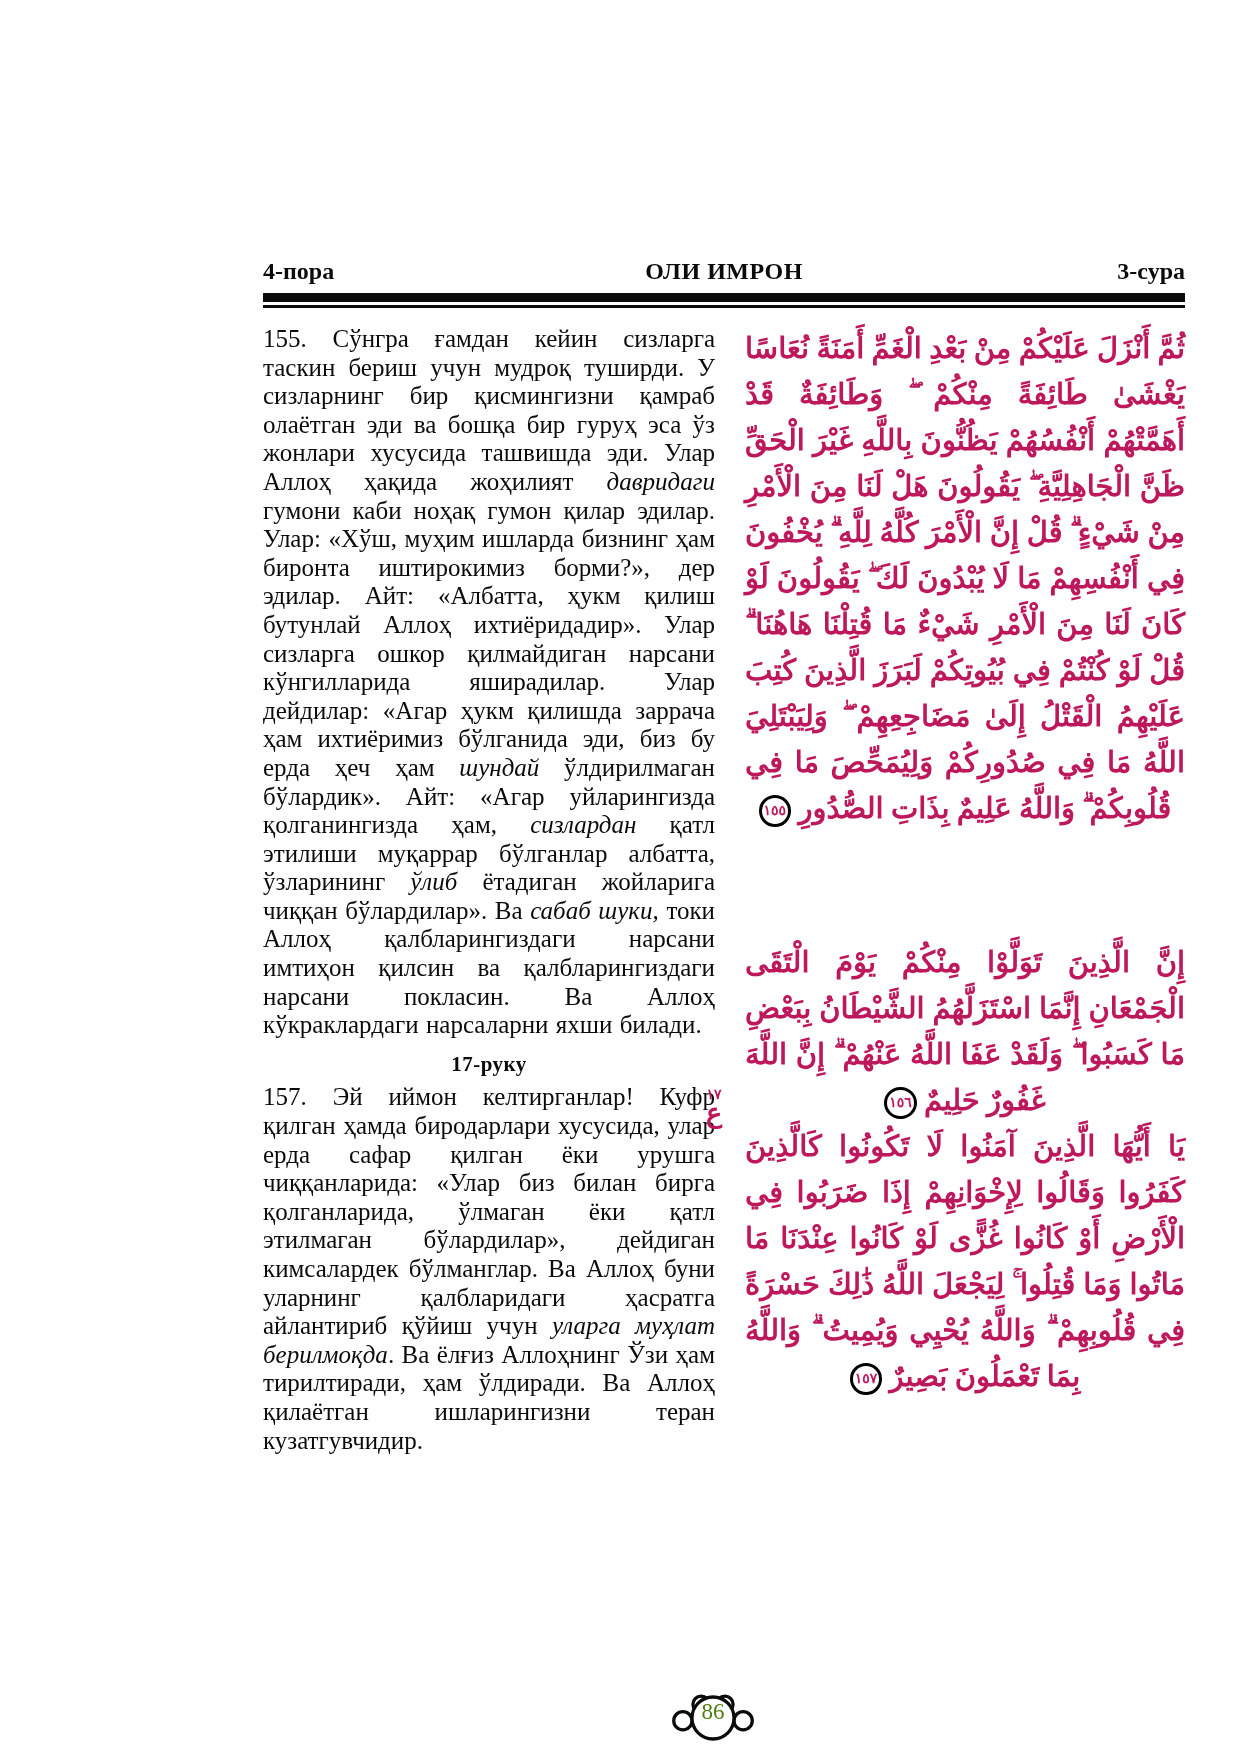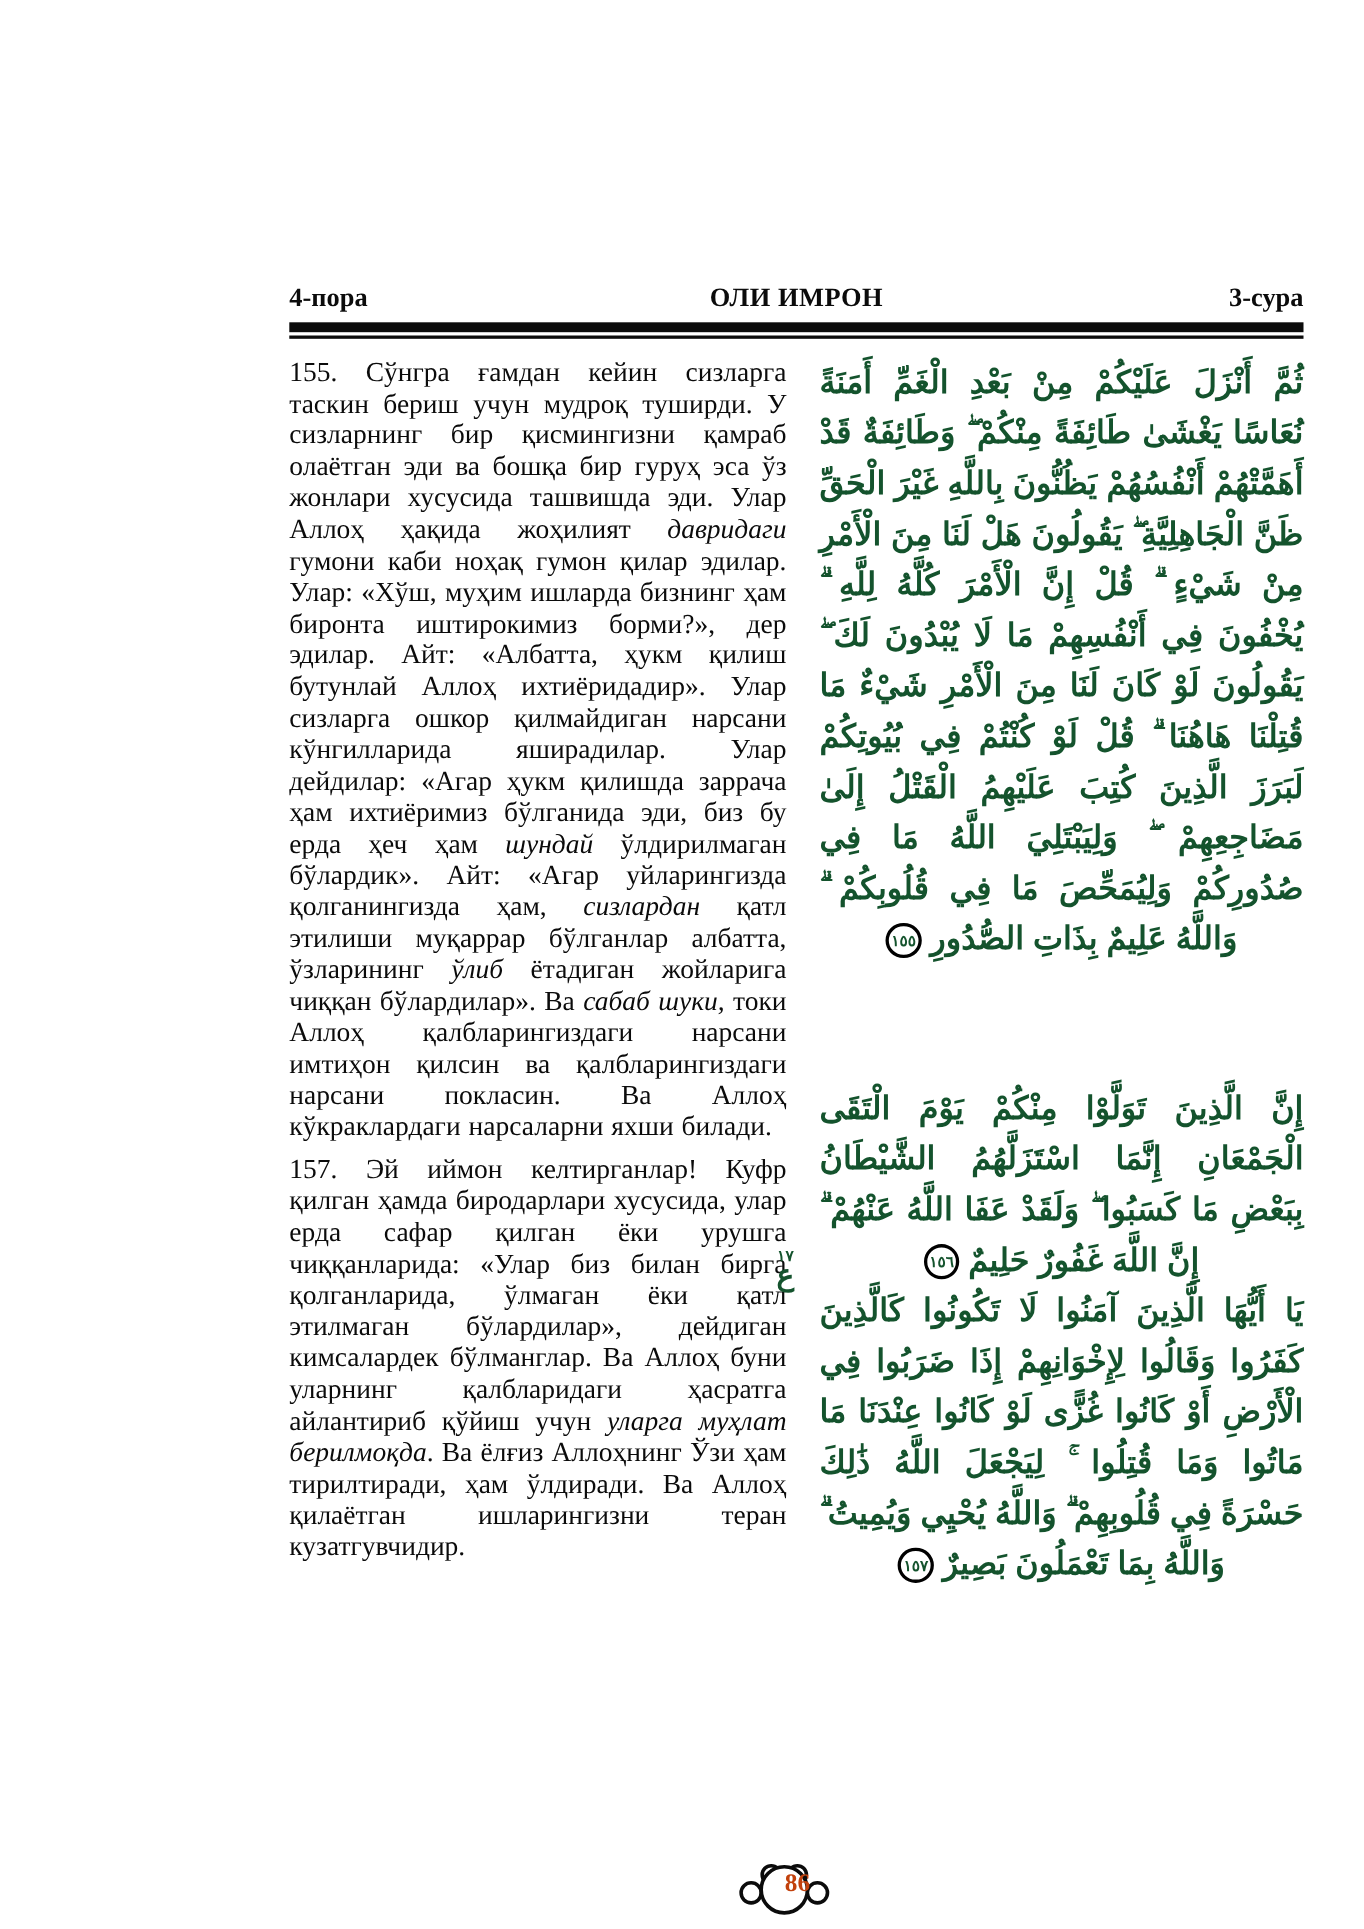--- a/index.html
+++ b/index.html
@@ -32,22 +32,22 @@
   }
   .col-translation p.verse{margin:0 0 10px 0;}
   .col-translation em{font-style:italic;}
   .ruku-heading{
     text-align:center;font-weight:bold;font-size:21px;
     margin:1px 0 5px 0;letter-spacing:.5px;
   }
   .col-arabic{
     margin-left:30px;width:440px;flex:0 0 440px;position:relative;
     direction:rtl;
-    font-family:Liberation Sans, sans-serif;font-weight:bold;
-    font-size:29px;line-height:46px;color:#14532d;
+    font-family:Liberation Serif, serif;font-weight:bold;
+    font-size:29px;line-height:46px;color:#be185d;
   }
   .ayah-block{
     position:relative;
     text-align:justify;text-align-last:center;
   }
   .ayah-block.gap-lg{margin-top:108px;}
   .ayah-block.gap-md{}
   .vmark{
     display:inline-block;box-sizing:border-box;
     border:3px solid #000;border-radius:50%;
@@ -60,22 +60,22 @@
     text-align:center;line-height:1;direction:rtl;
   }
   .ruku-marker .rm-num{display:block;font-size:14px;font-weight:bold;}
   .ruku-marker .rm-letter{display:block;font-size:27px;font-weight:bold;margin-top:-2px;}
   
   .footer-orn{
     position:absolute;left:408px;top:1432px;width:84px;height:56px;
   }
   .footer-orn svg{display:block;width:84px;height:56px;}
   .footer-orn .pageno{
-    position:absolute;left:12px;top:9px;width:84px;text-align:center;
-    font-size:23px;font-weight:bold;color:#c2410c;
+    position:absolute;left:0;top:9px;width:84px;text-align:center;
+    font-size:23px;font-weight:normal;color:#4d7c0f;
     font-family:"Liberation Serif","DejaVu Serif",serif;
   }
 </style>
 </head>
 <body>
 
 <div class="page">
 
   <header class="hdr">
     <span class="h-left">4-пора</span>
@@ -84,20 +84,21 @@
   </header>
 
   <div class="rule">
     <div class="r1"></div>
     <div class="r2"></div>
   </div>
 
   <main>
     <section class="col-translation" id="translation-col">
         <p class="verse"><span>155. Сўнгра ғамдан кейин сизларга таскин бериш учун мудроқ туширди. У сизларнинг бир қисмингизни қамраб олаётган эди ва бошқа бир гуруҳ эса ўз жонлари хусусида ташвишда эди. Улар Аллоҳ ҳақида жоҳилият </span><em>давридаги</em><span> гумони каби ноҳақ гумон қилар эдилар. Улар: «Хўш, муҳим ишларда бизнинг ҳам биронта иштирокимиз борми?», дер эдилар. Айт: «Албатта, ҳукм қилиш бутунлай Аллоҳ ихтиёридадир». Улар сизларга ошкор қилмайдиган нарсани кўнгилларида яширадилар. Улар дейдилар: «Агар ҳукм қилишда заррача ҳам ихтиёримиз бўлганида эди, биз бу ерда ҳеч ҳам </span><em>шундай</em><span> ўлдирилмаган бўлардик». Айт: «Агар уйларингизда қолганингизда ҳам, </span><em>сизлардан</em><span> қатл этилиши муқаррар бўлганлар албатта, ўзларининг </span><em>ўлиб</em><span> ётадиган жойларига чиққан бўлардилар». Ва </span><em>сабаб шуки,</em><span> токи Аллоҳ қалбларингиздаги нарсани имтиҳон қилсин ва қалбларингиздаги нарсани покласин. Ва Аллоҳ кўкраклардаги нарсаларни яхши билади.</span></p>
+        <div class="ruku-heading">17-руку</div>
         <p class="verse"><span>157. Эй иймон келтирганлар! Куфр қилган ҳамда биродарлари хусусида, улар ерда сафар қилган ёки урушга чиққанларида: «Улар биз билан бирга қолганларида, ўлмаган ёки қатл этилмаган бўлардилар», дейдиган кимсалардек бўлманглар. Ва Аллоҳ буни уларнинг қалбларидаги ҳасратга айлантириб қўйиш учун </span><em>уларга муҳлат берилмоқда</em><span>. Ва ёлғиз Аллоҳнинг Ўзи ҳам тирилтиради, ҳам ўлдиради. Ва Аллоҳ қилаётган ишларингизни теран кузатгувчидир.</span></p>
       </section>
     <section class="col-arabic" id="arabic-col">
         <div class="ayah-block"><span>ثُمَّ أَنْزَلَ عَلَيْكُمْ مِنْ بَعْدِ الْغَمِّ أَمَنَةً نُعَاسًا يَغْشَىٰ طَائِفَةً مِنْكُمْ ۖ وَطَائِفَةٌ قَدْ أَهَمَّتْهُمْ أَنْفُسُهُمْ يَظُنُّونَ بِاللَّهِ غَيْرَ الْحَقِّ ظَنَّ الْجَاهِلِيَّةِ ۖ يَقُولُونَ هَلْ لَنَا مِنَ الْأَمْرِ مِنْ شَيْءٍ ۗ قُلْ إِنَّ الْأَمْرَ كُلَّهُ لِلَّهِ ۗ يُخْفُونَ فِي أَنْفُسِهِمْ مَا لَا يُبْدُونَ لَكَ ۖ يَقُولُونَ لَوْ كَانَ لَنَا مِنَ الْأَمْرِ شَيْءٌ مَا قُتِلْنَا هَاهُنَا ۗ قُلْ لَوْ كُنْتُمْ فِي بُيُوتِكُمْ لَبَرَزَ الَّذِينَ كُتِبَ عَلَيْهِمُ الْقَتْلُ إِلَىٰ مَضَاجِعِهِمْ ۖ وَلِيَبْتَلِيَ اللَّهُ مَا فِي صُدُورِكُمْ وَلِيُمَحِّصَ مَا فِي قُلُوبِكُمْ ۗ وَاللَّهُ عَلِيمٌ بِذَاتِ الصُّدُورِ </span><span class="vmark">١٥٥</span></div>
         <div class="ayah-block gap-lg"><span>إِنَّ الَّذِينَ تَوَلَّوْا مِنْكُمْ يَوْمَ الْتَقَى الْجَمْعَانِ إِنَّمَا اسْتَزَلَّهُمُ الشَّيْطَانُ بِبَعْضِ مَا كَسَبُوا ۖ وَلَقَدْ عَفَا اللَّهُ عَنْهُمْ ۗ إِنَّ اللَّهَ غَفُورٌ حَلِيمٌ </span><span class="vmark">١٥٦</span><div class="ruku-marker">
             <span class="rm-num">١٧</span>
             <span class="rm-letter">ع</span>
           </div></div>
         <div class="ayah-block gap-md"><span>يَا أَيُّهَا الَّذِينَ آمَنُوا لَا تَكُونُوا كَالَّذِينَ كَفَرُوا وَقَالُوا لِإِخْوَانِهِمْ إِذَا ضَرَبُوا فِي الْأَرْضِ أَوْ كَانُوا غُزًّى لَوْ كَانُوا عِنْدَنَا مَا مَاتُوا وَمَا قُتِلُوا ۚ لِيَجْعَلَ اللَّهُ ذَٰلِكَ حَسْرَةً فِي قُلُوبِهِمْ ۗ وَاللَّهُ يُحْيِي وَيُمِيتُ ۗ وَاللَّهُ بِمَا تَعْمَلُونَ بَصِيرٌ </span><span class="vmark">١٥٧</span></div>
       </section>

